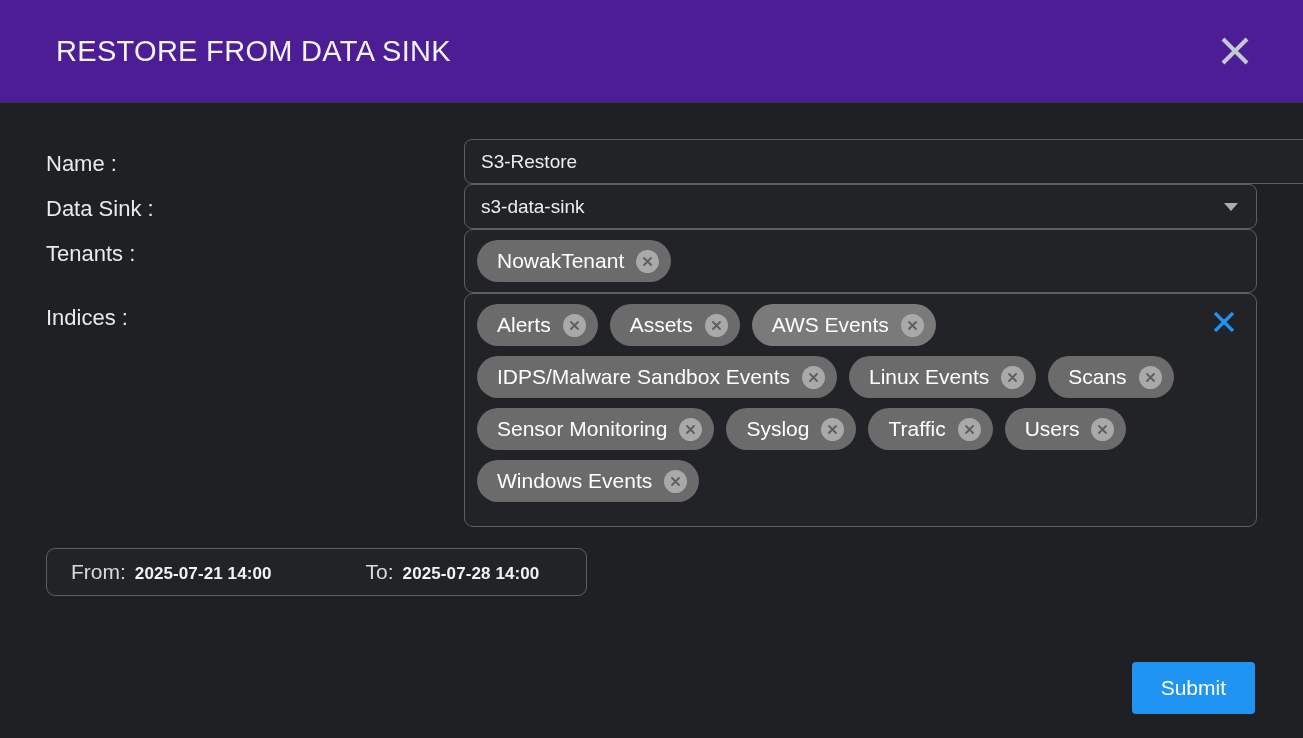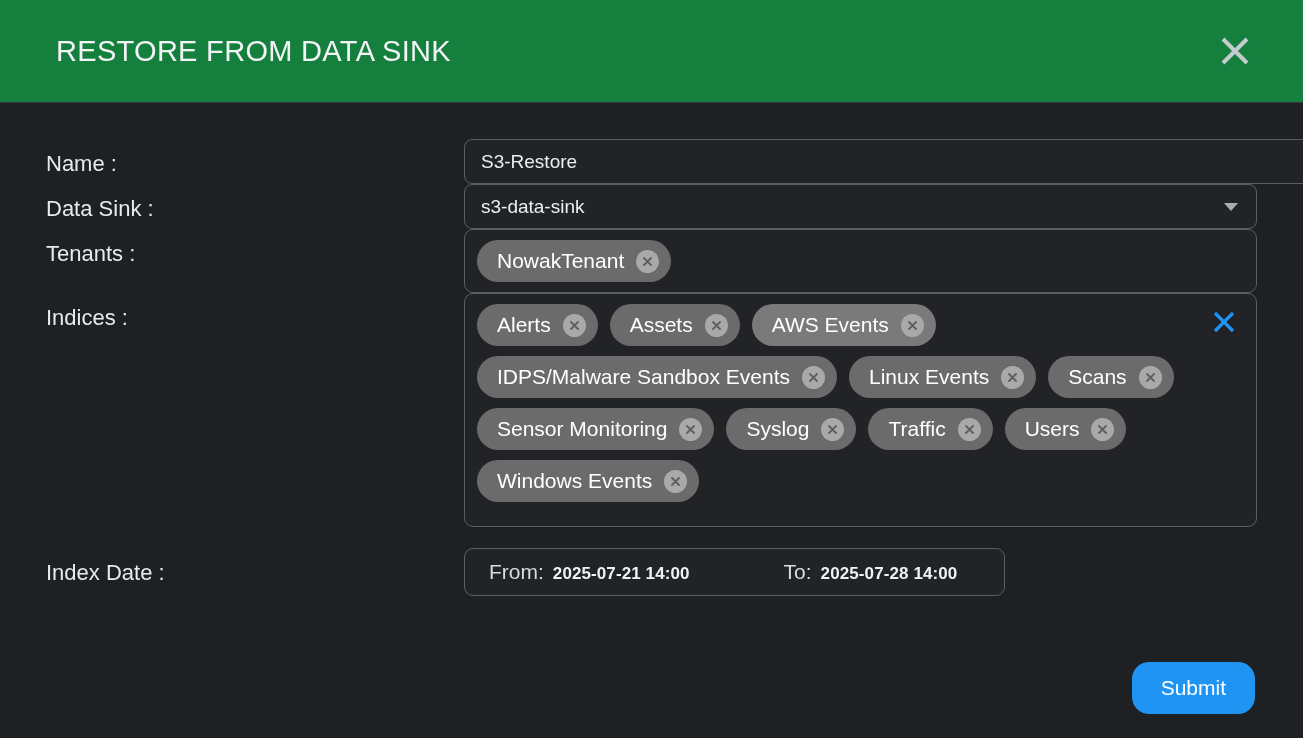--- a/index.html
+++ b/index.html
@@ -18,21 +18,21 @@
     height: 738px;
     background: #1e2023;
     display: flex;
     flex-direction: column;
   }
 
   
   .dialog-header {
     height: 103px;
     min-height: 103px;
-    background: #15803d;
+    background: #4c1d95;
     border-bottom: 1px solid #33373b;
     display: flex;
     align-items: center;
     justify-content: space-between;
     padding: 0 32px 0 56px;
   }
 
   .dialog-title {
     font-size: 29px;
     letter-spacing: 0.3px;
@@ -207,21 +207,21 @@
     position: absolute;
     right: 48px;
     bottom: 24px;
   }
   .submit-btn {
     background: #2094f3;
     color: #ffffff;
     font-size: 21px;
     font-family: "Liberation Sans", sans-serif;
     border: none;
-    border-radius: 17px;
+    border-radius: 4px;
     padding: 14px 29px;
     cursor: pointer;
   }
 </style>
 </head>
 <body>
 
 <div class="dialog">
 
   <div class="dialog-header">
@@ -371,21 +371,20 @@
               <svg width="28" height="28" viewBox="0 0 28 28">
                 <path d="M5 5 L23 23 M23 5 L5 23" stroke="#2094f3" stroke-width="3.2" stroke-linecap="butt"></path>
               </svg>
             </span>
           </div>
         </div>
       </div>
     </div>
 
     <div class="form-row date-row">
-      <div class="field-label">Index Date :</div>
       <div class="field-control">
         <div class="date-box">
           <div class="date-part">
             <span class="date-caption">From:</span>
             <span class="date-value">2025-07-21 14:00</span>
           </div>
           <div class="date-gap"></div>
           <div class="date-part">
             <span class="date-caption">To:</span>
             <span class="date-value">2025-07-28 14:00</span>

